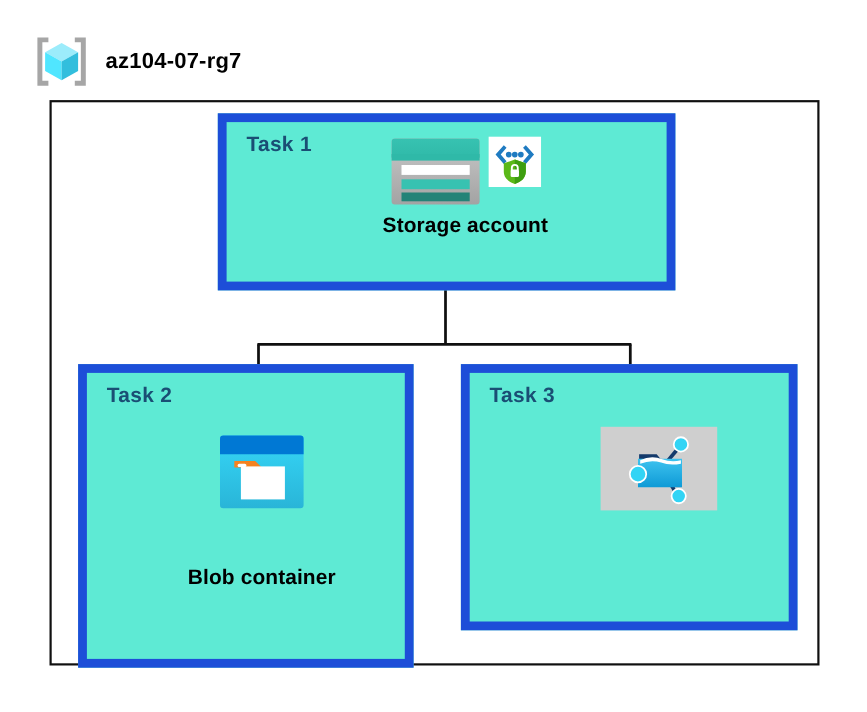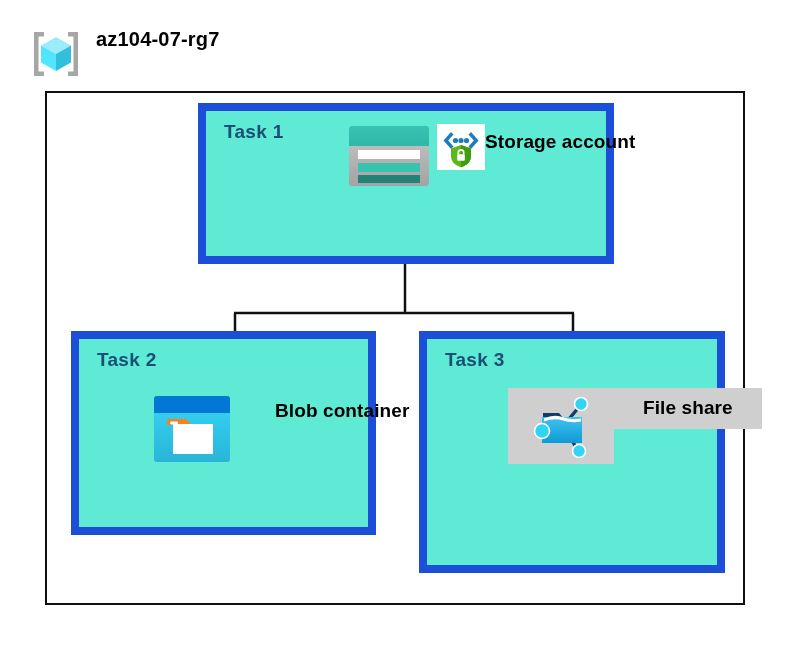--- a/index.html
+++ b/index.html
@@ -21,21 +21,21 @@
   }
 
   
   #rg-header {
     position: absolute;
     left: 30px;
     top: 28px;
     width: 400px;
     height: 56px;
     display: flex;
-    align-items: flex-start;
+    align-items: center;
     gap: 14px;
   }
   #rg-icon {
     width: 52px;
     height: 52px;
     flex: 0 0 52px;
     display: block;
   }
   #rg-title {
     font-size: 20px;
@@ -59,39 +59,40 @@
 
   
   .task-box {
     position: absolute;
     background: #5eead4;
     border: 8px solid #1d4ed8;
     box-sizing: border-box;
     text-decoration: underline;
   }
   #task1-box { left: 198px; top: 103px;  width: 416px; height: 161px; }
-  #task2-box { left: 71px;  top: 331px;  width: 305px; height: 204px; }
+  #task2-box { left: 71px;  top: 331px;  width: 305px; height: 276px; }
   #task3-box { left: 419px; top: 331px;  width: 306px; height: 242px; padding-left: 40px; }
 
   .task-label {
     position: absolute;
     left: 18px;
     top: 10px;
     font-size: 19px;
     font-weight: bold;
     color: #1a4e74;
     letter-spacing: 0.3px;
     white-space: nowrap;
   }
 
   
   .node {
     position: absolute;
     display: flex;
-    align-items: flex-start;
+    flex-direction: column;
+    align-items: center;
   }
   .node-icons {
     display: flex;
     align-items: flex-start;
     justify-content: center;
     gap: 6px;
   }
   .node-caption {
     margin-top: 7px;
     font-size: 19px;
@@ -256,16 +257,15 @@
 
         <path d="M15 24 h40 v26 h-40 Z" fill="url(#fsFolder)"></path>
 
         <path d="M17 25.5 q10 -5 20 -1 q8 3 17 1 l0 3 q-10 2 -18 -1 q-9 -3 -19 1 Z" fill="#ffffff"></path>
 
         <circle cx="15" cy="38" r="7.5" fill="#32d4f5" stroke="#ffffff" stroke-width="1.6"></circle>
         <circle cx="54" cy="11" r="6.5" fill="#32d4f5" stroke="#ffffff" stroke-width="1.6"></circle>
         <circle cx="52" cy="58" r="6.5" fill="#32d4f5" stroke="#ffffff" stroke-width="1.6"></circle>
       </svg>
     </div>
-    <span class="node-caption">File share</span>
   </div>
 
 </div>
 
 </body></html>

